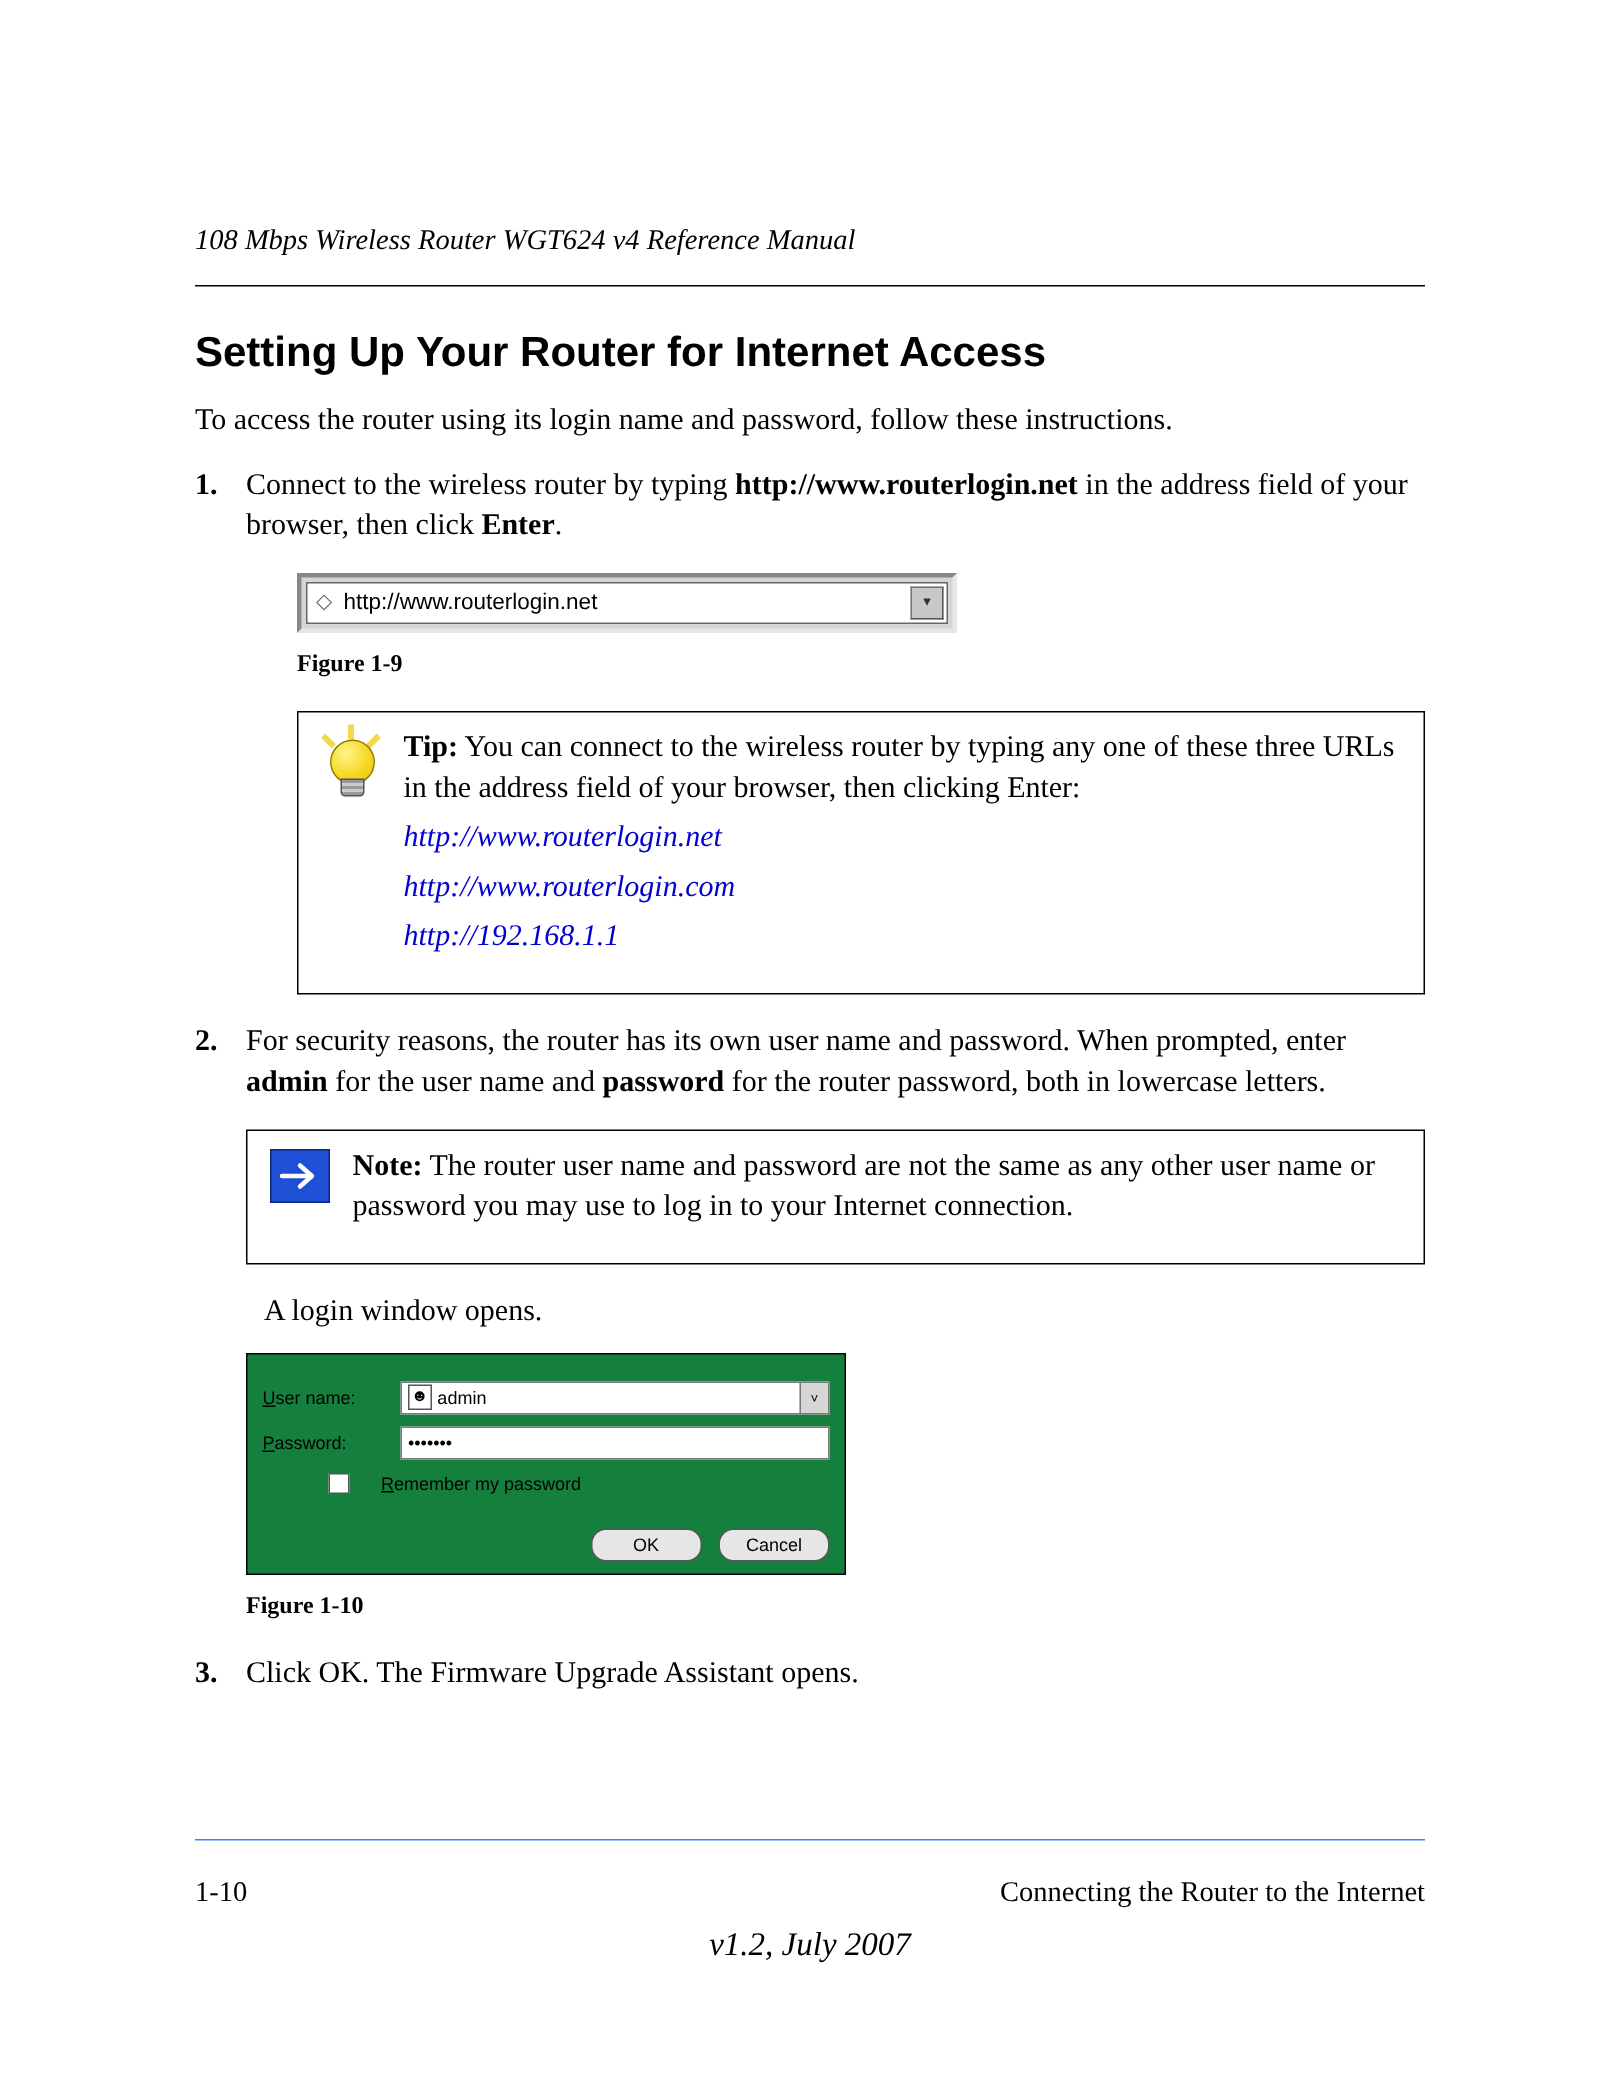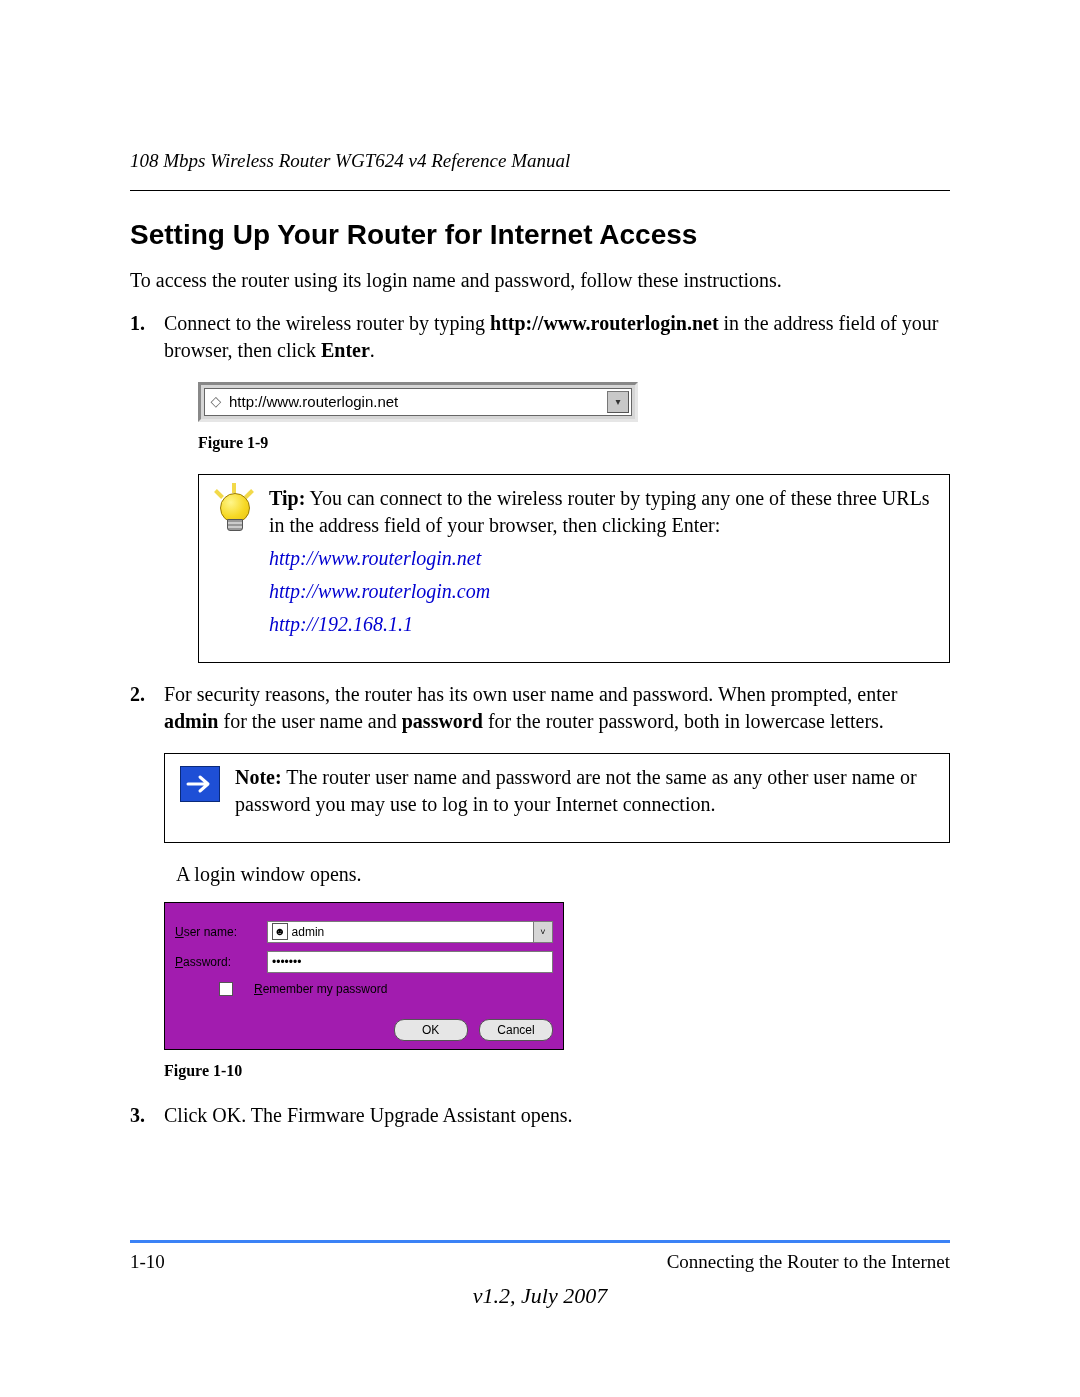--- a/index.html
+++ b/index.html
@@ -153,21 +153,21 @@
   }
   
   .note-icon {
     width:38px; height:34px; background:#1e4fd6;
     display:flex; align-items:center; justify-content:center;
     border:1px solid #0a2a7a;
   }
   .note-icon svg { width:28px; height:20px; }
   .login-fig { margin: 14px 0 6px 34px; }
   .login-box {
-    width: 400px; border:1px solid #000; background:#a21caf;
+    width: 400px; border:1px solid #000; background:#15803d;
     font-family: Tahoma, Arial, sans-serif; font-size:12px;
     padding: 18px 10px 8px 10px; box-sizing:border-box;
   }
   .login-row { display:flex; align-items:center; margin-bottom:8px; }
   .login-row label { width:92px; text-decoration: none; }
   .login-row label .ul { text-decoration: underline; }
   .login-input {
     flex:1; background:#fff; border:1px solid #7a7a7a; height:20px;
     display:flex; align-items:center; padding:0 4px; position:relative;
     font-size: 12px;
@@ -184,21 +184,21 @@
   .dlg-btn {
     display:inline-block; width:72px; text-align:center; background:#e6e6e6;
     border:1px solid #555; font-size:12px; padding:2px 0; margin-left:8px;
     border-radius:10px;
   }
   .sub-para {
     font-size:20px; margin: 0 0 0 34px; line-height:1.35;
   }
   .footer {
     position:absolute; left:130px; right:130px; bottom:88px;
-    border-top:3px solid #3b82f6; padding-top:8px;
+    border-top:1px solid #3b82f6; padding-top:24px;
     font-size:19px;
     margin-top:48px;
   }
   .footer-row { display:flex; justify-content:space-between; }
   .footer-center { text-align:center; font-style:italic; font-size:22px; margin-top:10px; }
 </style>
 </head>
 <body>
 
 <div class="page">

